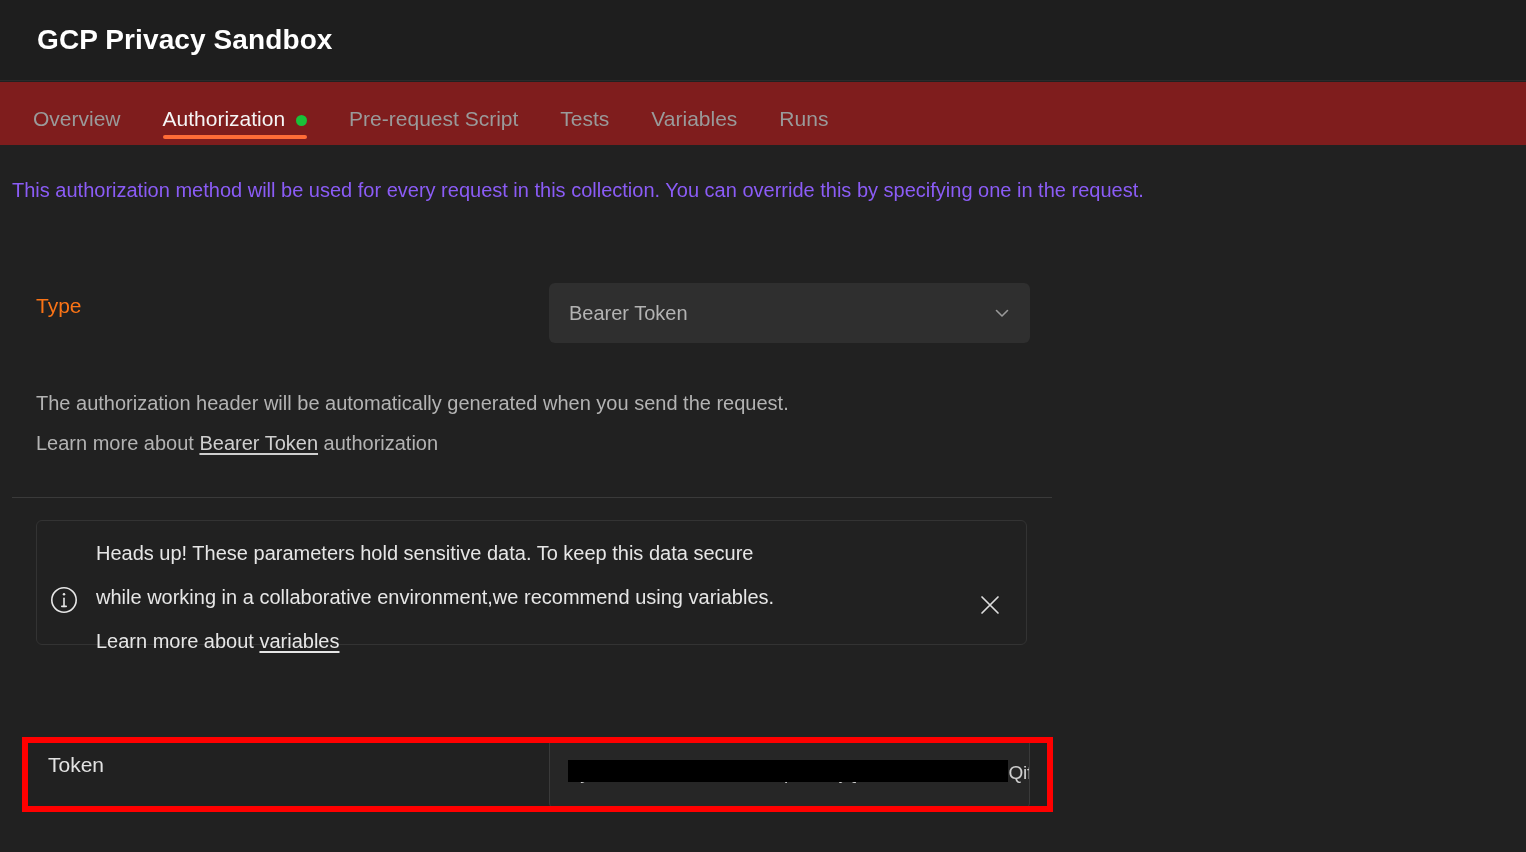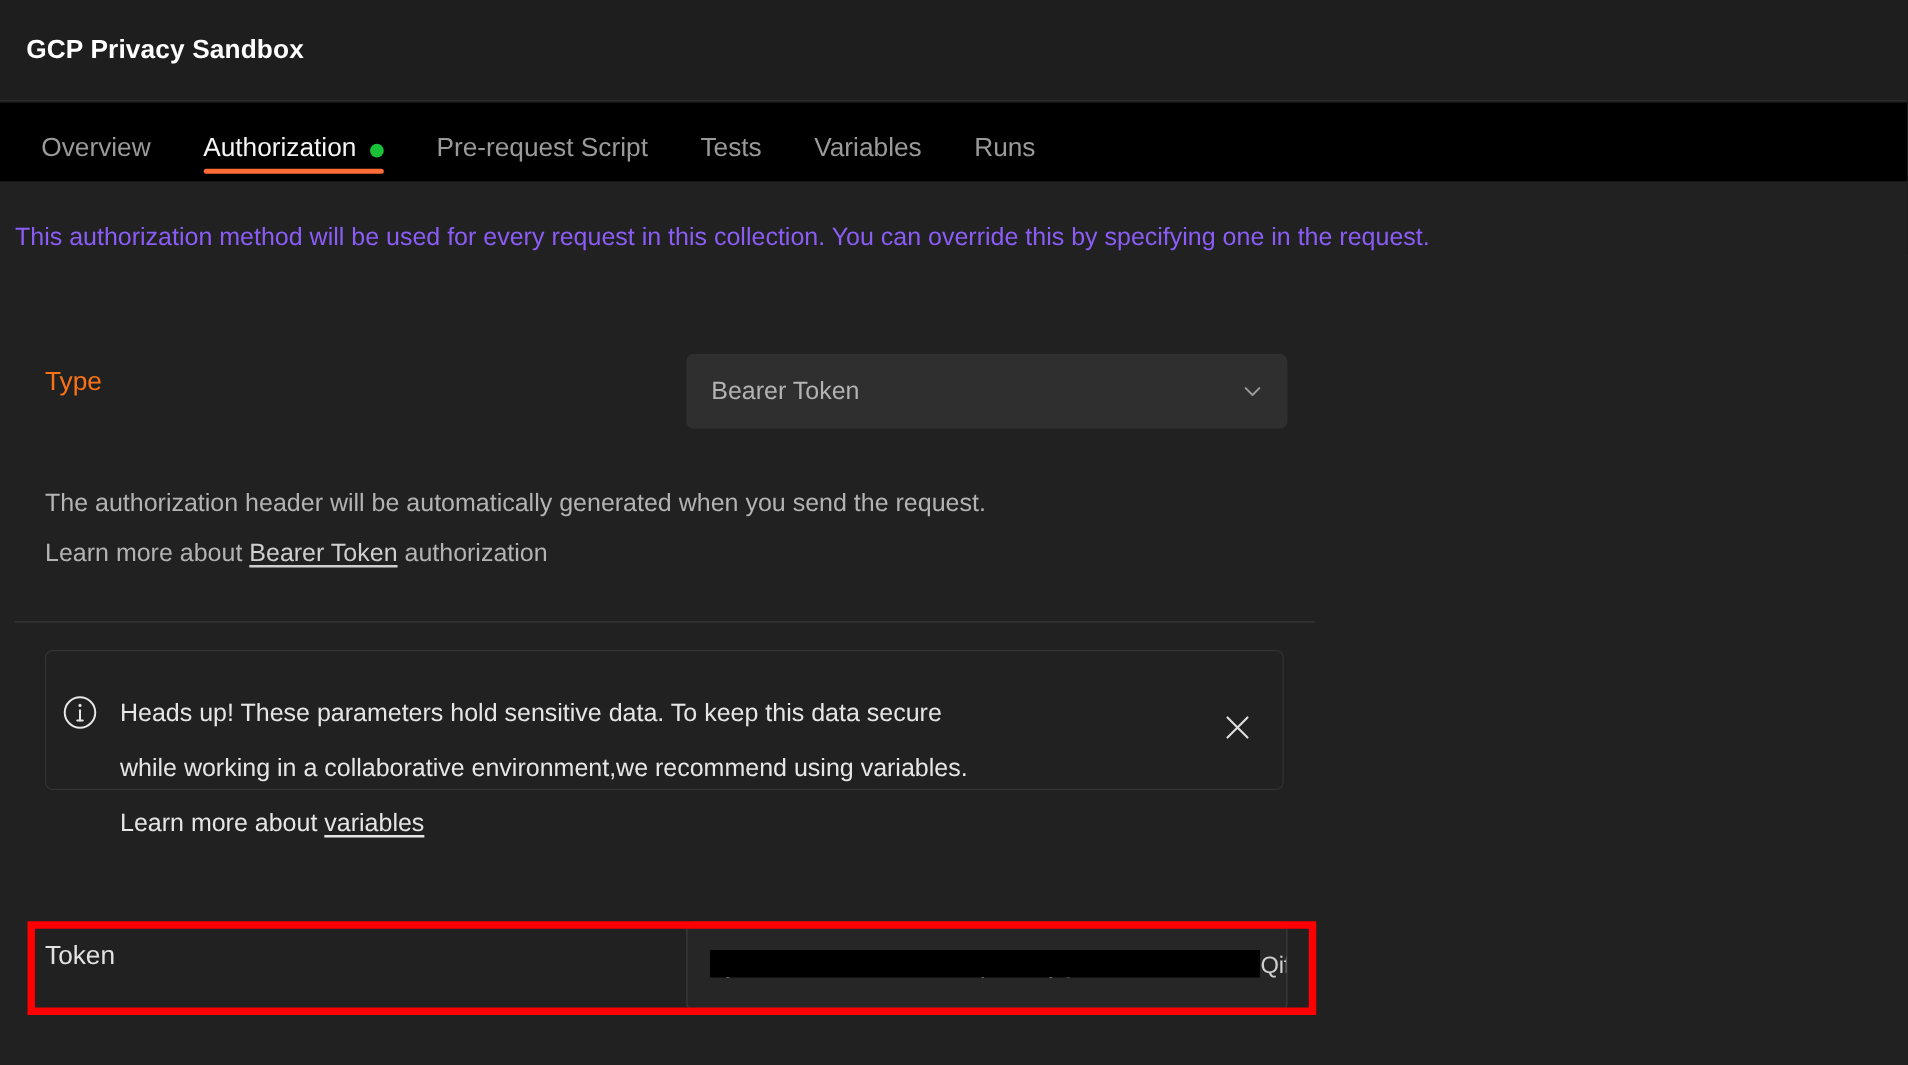--- a/index.html
+++ b/index.html
@@ -24,34 +24,34 @@
     position: absolute;
     left: 0; top: 0;
     width: 1526px;
     height: 81px;
     background: #1e1e1e;
     border-bottom: 1px solid #2b2b2b;
     display: flex;
     align-items: center;
   }
   .header-title {
-    margin-left: 21px;
-    font-size: 21px;
+    margin-left: 37px;
+    font-size: 28px;
     font-weight: bold;
     color: #ffffff;
     letter-spacing: 0.1px;
   }
 
   
   .tabbar {
     position: absolute;
     left: 0; top: 82px;
     width: 1526px;
     height: 63px;
-    background: #000000;
+    background: #7f1d1d;
     display: flex;
     align-items: flex-start;
     padding-left: 12px;
   }
   .tab {
     position: relative;
     height: 62px;
     padding: 0 21px;
     display: flex;
     align-items: center;
@@ -147,26 +147,26 @@
     width: 1040px;
     height: 1px;
     background: #3a3a3a;
   }
 
   
   .banner {
     position: absolute;
     left: 36px; top: 520px;
     width: 991px;
-    height: 112px;
+    height: 125px;
     border: 1px solid #333333;
     border-radius: 6px;
     background: #212121;
     display: flex;
-    align-items: flex-start;
+    align-items: center;
     padding: 28px 0 0 0;
   }
   .banner-icon {
     width: 30px; height: 30px;
     flex: none;
     margin-left: 12px;
     margin-top: 6px;
     color: #e6e6e6;
   }
   .banner-text {
@@ -201,21 +201,21 @@
     border: 6px solid #ff0000;
   }
   .token-row {
     position: absolute;
     left: 12px; top: 731px;
     width: 1040px;
     height: 86px;
   }
   .token-label {
     position: absolute;
-    left: 24px; top: 22px;
+    left: 36px; top: 22px;
     font-size: 21px;
     color: #e2e2e2;
   }
   .token-input {
     position: absolute;
     left: 537px; top: 6px;
     width: 481px; height: 72px;
     background: #262626;
     border: 1px solid #3a3a3a;
     border-radius: 6px;

